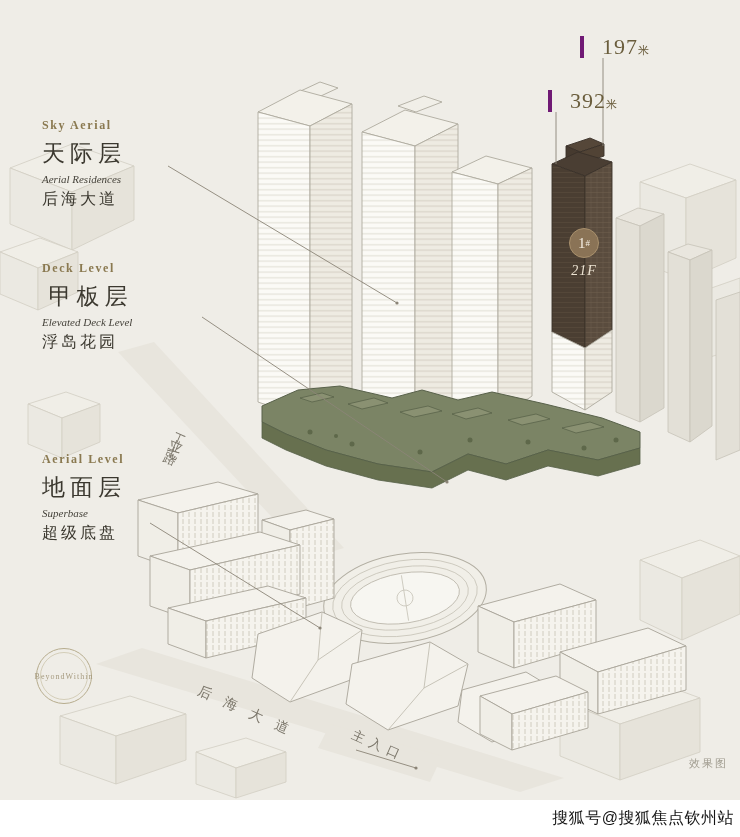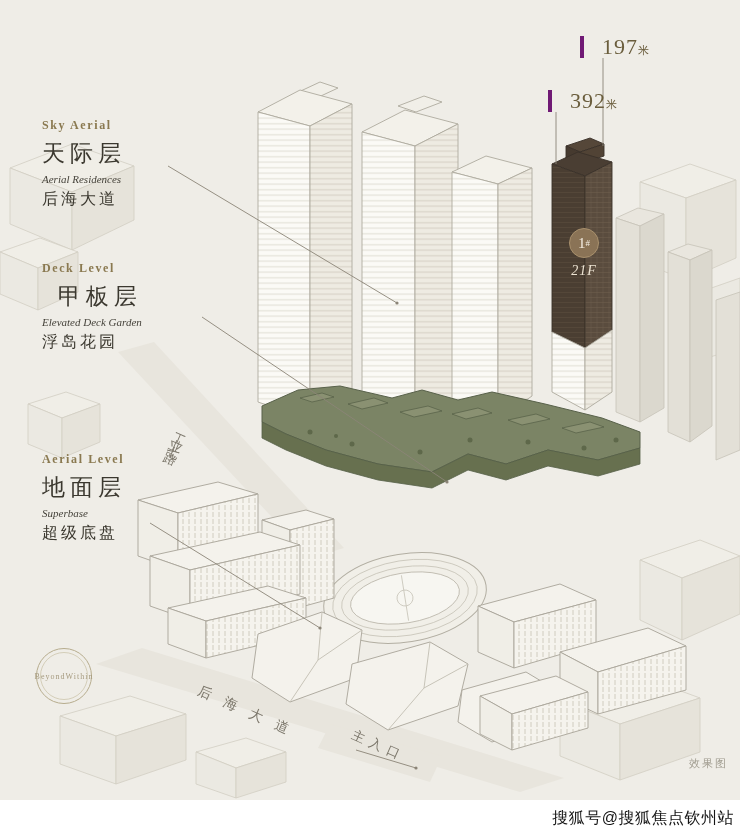--- a/index.html
+++ b/index.html
@@ -277,21 +277,21 @@
   <div class="level-label lv-sky">
     <div class="eyebrow">Sky Aerial</div>
     <div class="t-zh">天际层</div>
     <div class="s-en">Aerial Residences</div>
     <div class="s-zh">后海大道</div>
   </div>
 
   <div class="level-label lv-deck">
     <div class="eyebrow">Deck Level</div>
     <div class="t-zh">甲板层</div>
-    <div class="s-en">Elevated Deck Garden</div>
+    <div class="s-en">Elevated Deck Level</div>
     <div class="s-zh">浮岛花园</div>
   </div>
 
   <div class="level-label lv-ground">
     <div class="eyebrow">Aerial Level</div>
     <div class="t-zh">地面层</div>
     <div class="s-en">Superbase</div>
     <div class="s-zh">超级底盘</div>
   </div>
 

